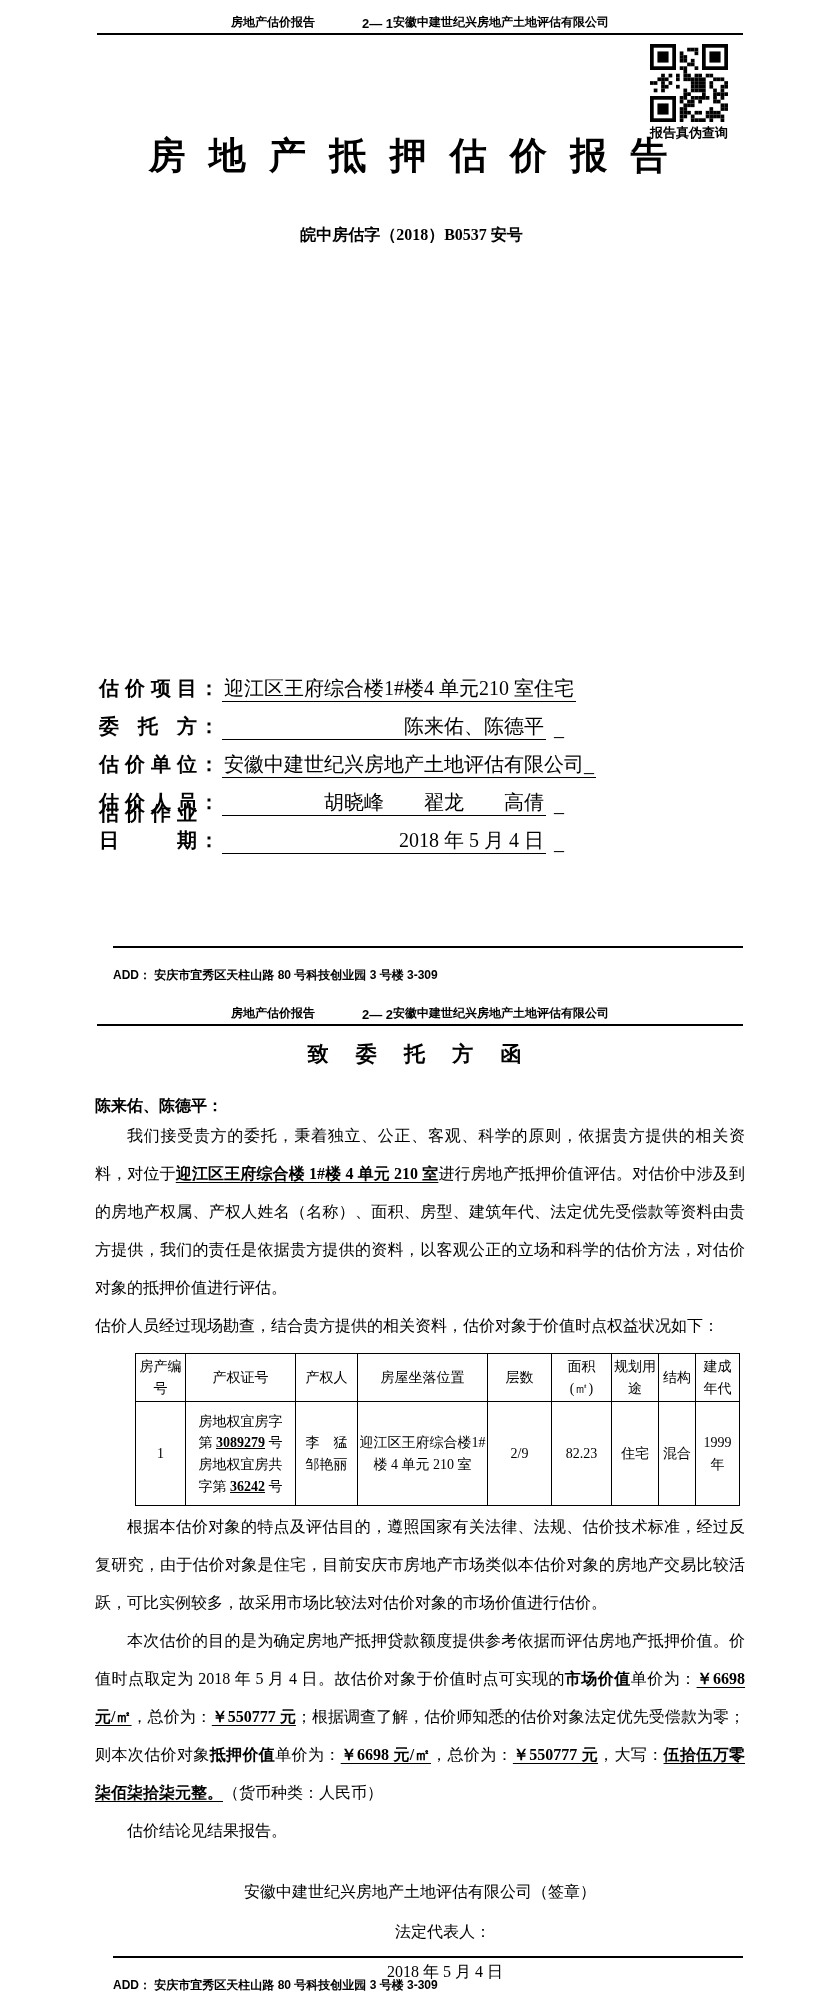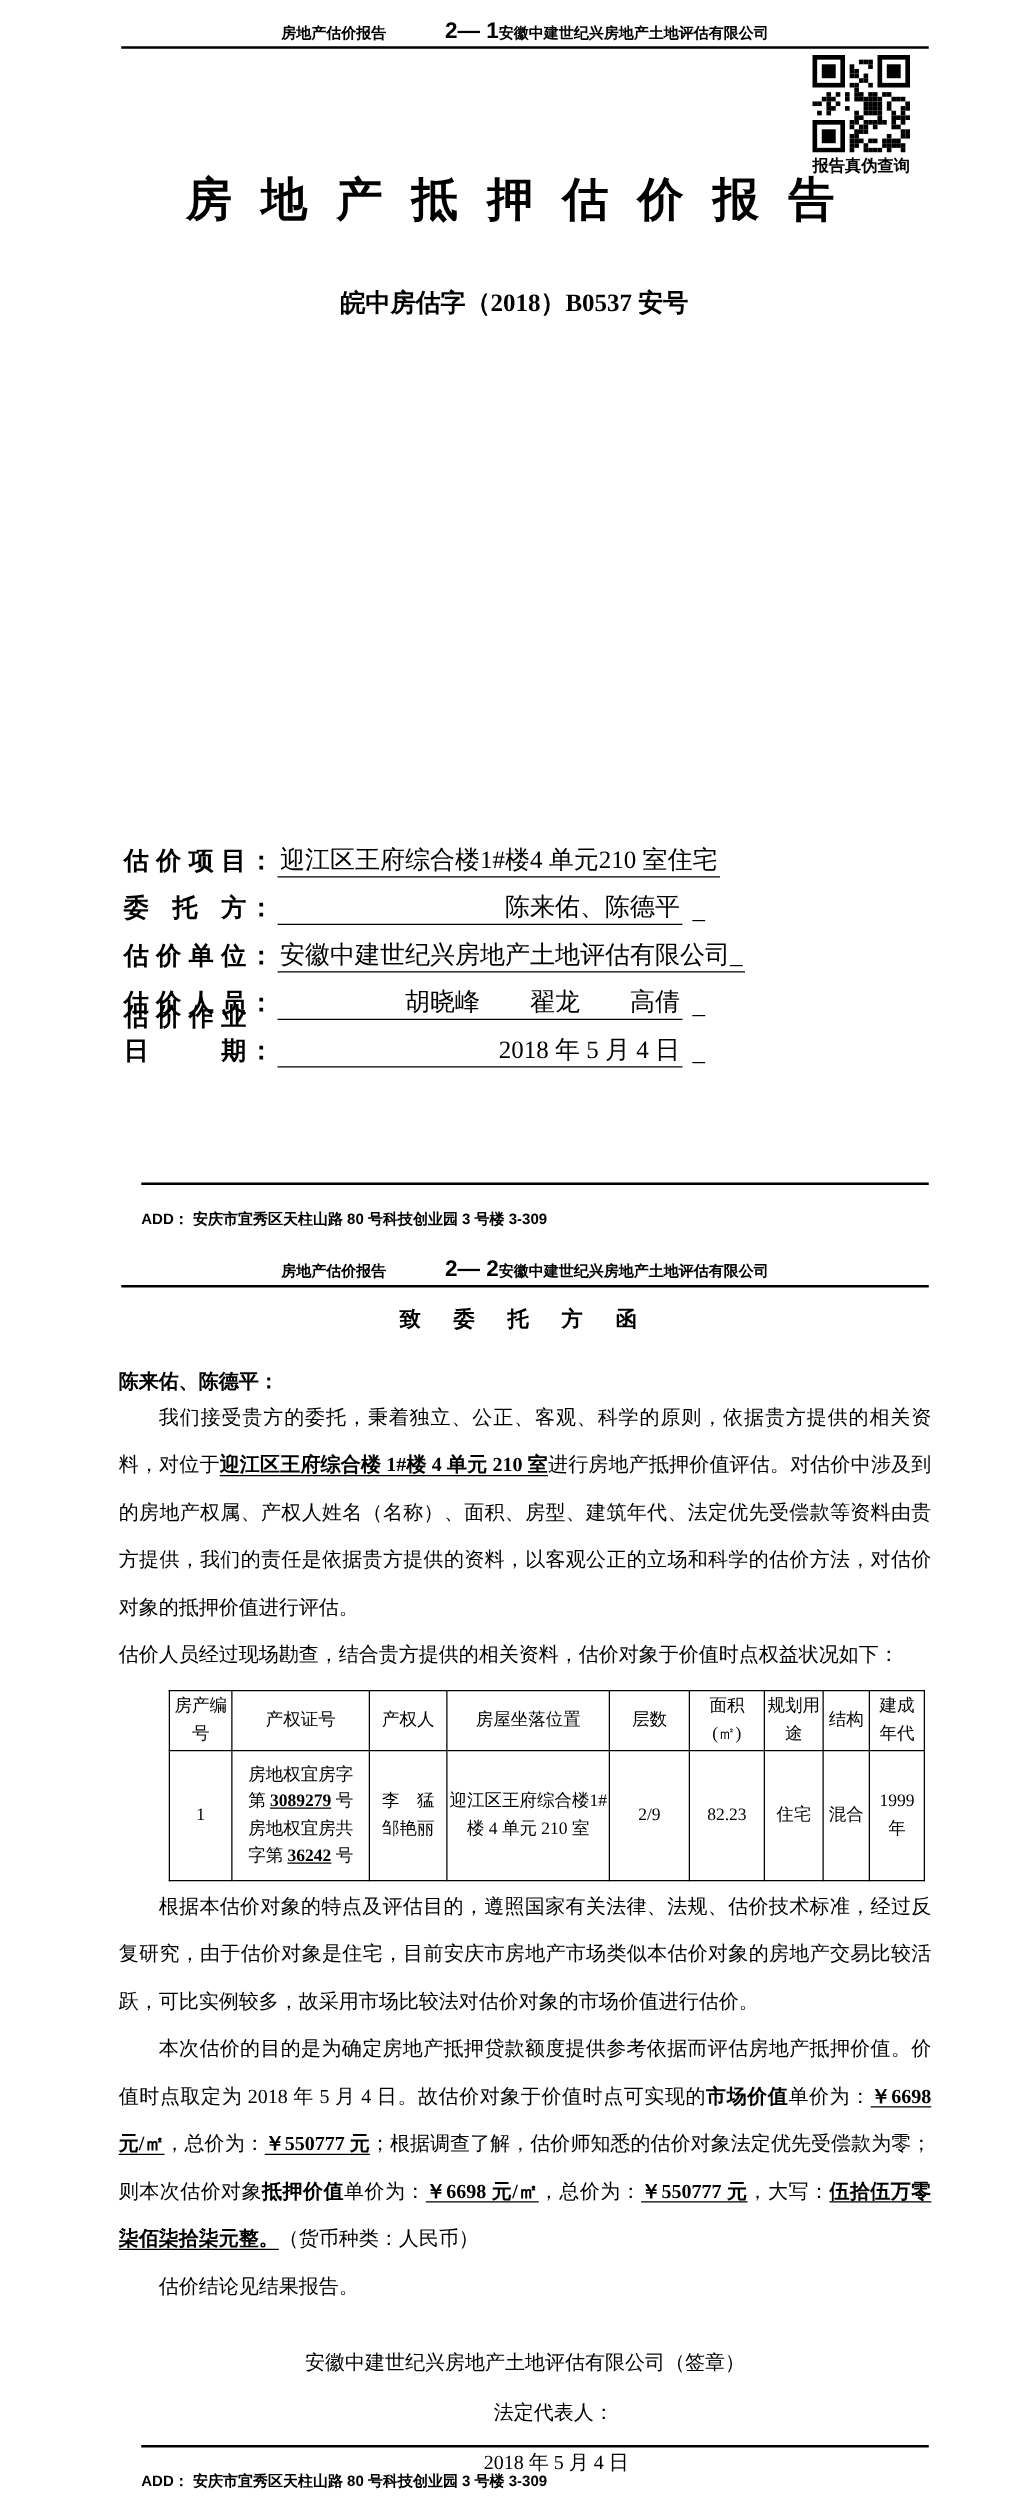--- a/index.html
+++ b/index.html
@@ -15,21 +15,21 @@
 
   
   .phead {
     margin:0 80px 0 97px; padding-top:14px; padding-bottom:2px;
     border-bottom:2px solid #000;
     display:flex; justify-content:center; align-items:flex-end;
     font-family:"Liberation Sans","DejaVu Sans",sans-serif;
     font-size:12px; font-weight:bold;
   }
   #page2 .phead { padding-top:2px; }
-  .phead .h-center { font-size:18px;margin-left:47px; }
+  .phead .h-center { font-size:13px;margin-left:47px; }
   .pfoot {
     position:absolute; left:113px; right:80px;
     border-top:2px solid #000; padding-top:19px;
     font-family:"Liberation Sans","DejaVu Sans",sans-serif;
     font-size:12px; font-weight:600;
   }
   #page1 .pfoot { bottom:19px; }
   #page2 .pfoot { bottom:14px; }
 
   
@@ -38,38 +38,38 @@
   .qr-caption {
     margin-top:2px; font-family:"Liberation Sans","DejaVu Sans",sans-serif;
     font-size:13px; font-weight:bold; white-space:nowrap;
   }
 
   
   .main-title {
     margin-top:96px; text-align:center;
     font-size:37px; font-weight:bold; letter-spacing:7px;
   }
-  .doc-num { margin-top:44px; text-align:center; font-size:20px; font-weight:bold; }
+  .doc-num { margin-top:44px; text-align:center; font-size:16px; font-weight:bold; }
 
   .fields { position:absolute; top:664px; left:99px; font-size:20px; }
   .field-row { height:38px; display:flex; align-items:flex-end; }
   .f-label {
     display:inline-block; width:98px; font-weight:bold;
     text-align:justify; text-align-last:justify;
   }
   .f-colon { font-weight:bold; padding:0 3px 0 2px; }
   .f-value {
     display:inline-block; min-width:324px; border-bottom:1px solid #000;
     text-align:right; white-space:nowrap; padding:0 2px; line-height:1.25;
   }
   .f-suffix { margin-left:8px; }
 
   
   .content { margin:0 78px 0 95px; }
-  .letter-title { margin-top:14px; text-align:center; font-size:17px; font-weight:bold; letter-spacing:11px;font-family:Liberation Serif, serif; }
+  .letter-title { margin-top:14px; text-align:center; font-size:21px; font-weight:bold; letter-spacing:11px;font-family:Liberation Serif, serif; }
   .salutation {
     margin-top:28px; font-size:16px; font-weight:bold;
     font-family:"Liberation Sans","DejaVu Sans",sans-serif;
   }
   .para { font-size:16px; line-height:38px; text-align:justify; }
   .indent { text-indent:32px; }
   .para u, .para .seg-u { text-underline-offset:3px; }
 
   table.prop {
     margin:8px 0 2px 40px; border-collapse:collapse; table-layout:fixed;

